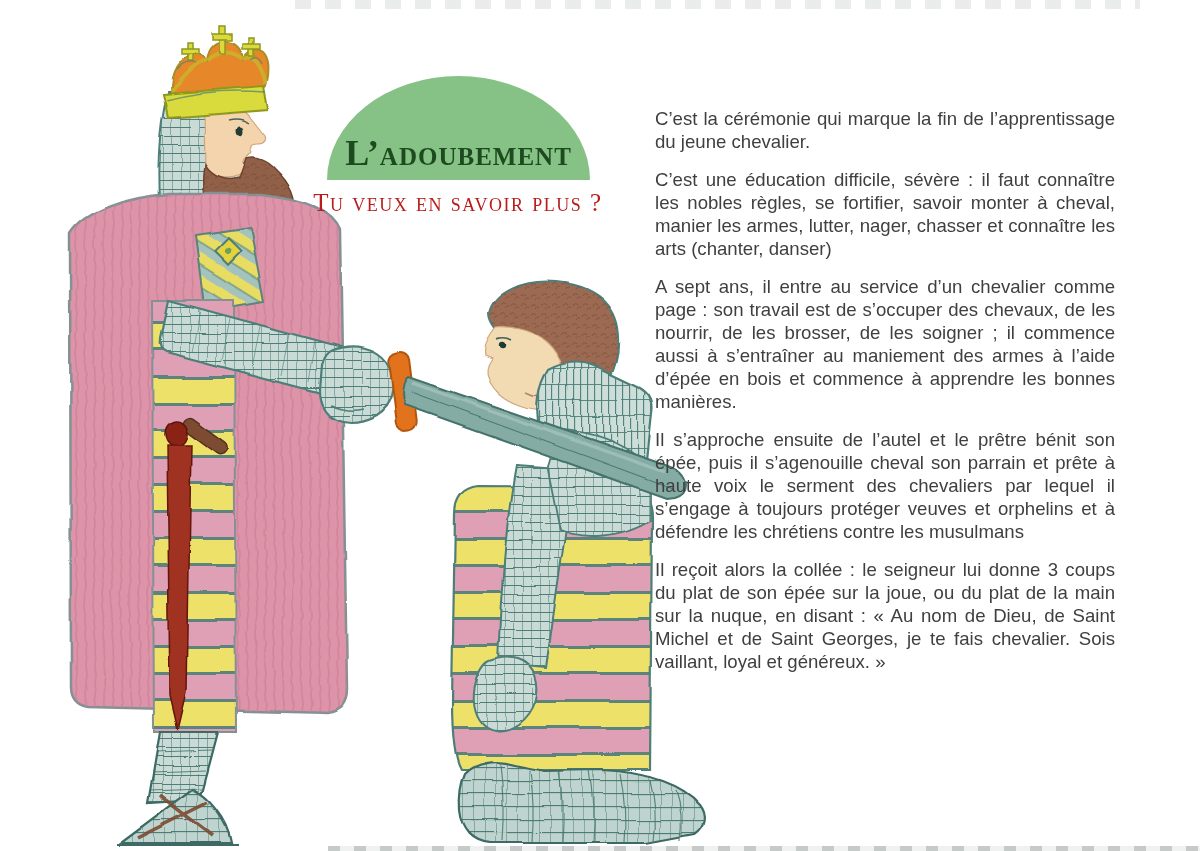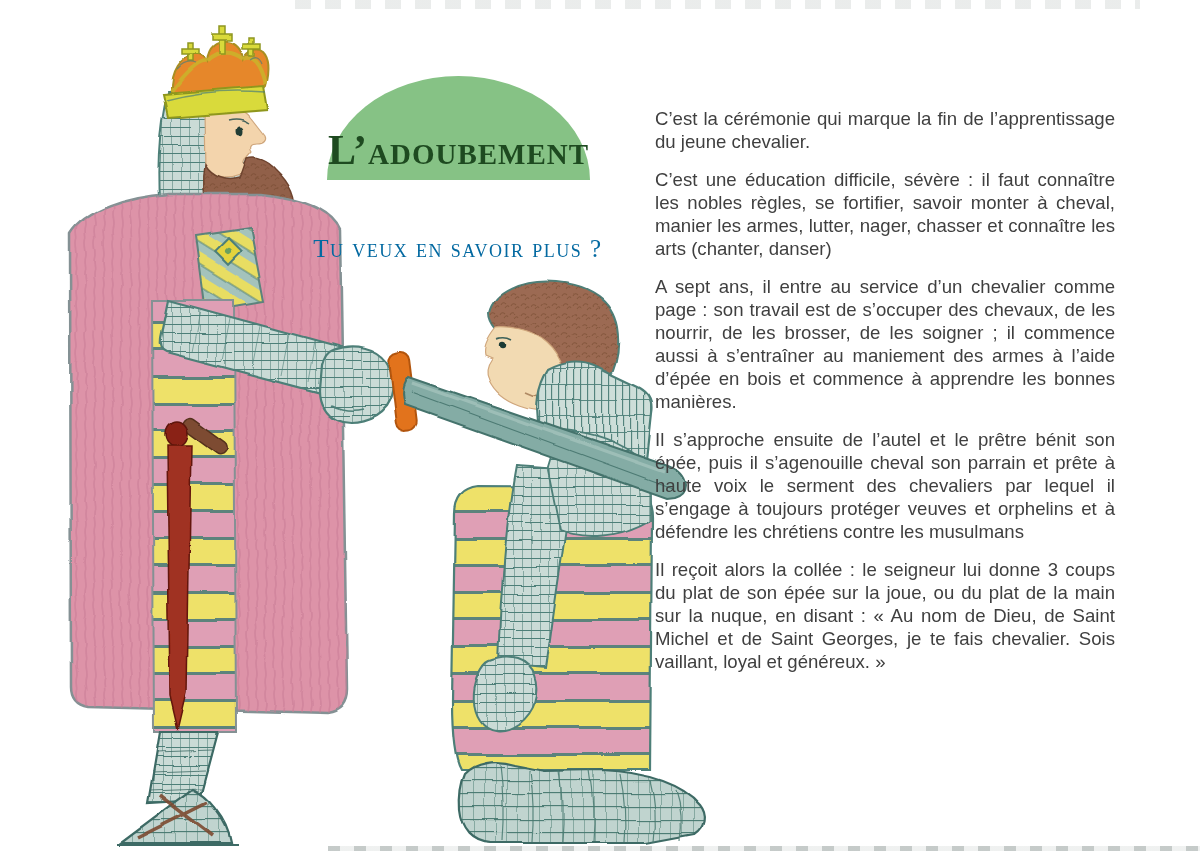--- a/index.html
+++ b/index.html
@@ -7,21 +7,21 @@
         font-family:"Liberation Sans",sans-serif;}
   .artifact-top{position:absolute;top:0;left:295px;width:845px;height:9px;
         background:repeating-linear-gradient(90deg,rgba(175,183,180,.26) 0 16px,rgba(255,255,255,0) 16px 30px);}
   .artifact-bottom{position:absolute;bottom:0;left:328px;right:0;height:5px;
         background:repeating-linear-gradient(90deg,rgba(150,160,157,.55) 0 12px,rgba(210,215,213,.35) 12px 26px);}
   .drawing{position:absolute;left:0;top:0;width:720px;height:851px;z-index:1;pointer-events:none;}
   .badge{position:absolute;left:327px;top:76px;width:263px;height:104px;
         border-radius:50% 50% 0 0 / 100% 100% 0 0;
         display:flex;align-items:flex-end;justify-content:center;z-index:2;}
   .badge-title{font-family:"Liberation Serif",serif;font-variant:small-caps;font-weight:bold;
-        font-size:42px;letter-spacing:1px;line-height:1;padding-bottom:9px;white-space:nowrap;}
+        font-size:36px;letter-spacing:1px;line-height:1;padding-bottom:9px;white-space:nowrap;}
   .subtitle{position:absolute;left:298px;top:189px;width:320px;text-align:center;z-index:2;
         font-family:"Liberation Serif",serif;font-variant:small-caps;font-weight:normal;
         font-size:25px;letter-spacing:1.5px;white-space:nowrap;}
   .article{position:absolute;left:655px;top:92px;width:460px;z-index:3;
         font-size:18.6px;line-height:23px;text-align:justify;}
   .article p{margin:15px 0 8px 0;}
 </style>
 </head>
 <body>
 
@@ -162,21 +162,21 @@
           <path d="M412,392 L672,488" stroke="#44736c" stroke-width="1.3" opacity="0.85"></path>
           <path d="M413,383 L664,472" stroke="#b7d0ca" stroke-width="3" opacity="0.5"></path>
         </g>
       </g>
     </g>
   </svg>
 
   <div class="badge" style="background: rgb(134, 194, 133);">
     <div class="badge-title" style="color: rgb(30, 74, 32);">L’adoubement</div>
   </div>
-  <div class="subtitle" style="color: #0369a1; margin-top: 46px;">Tu veux en savoir plus ?</div>
+  <div class="subtitle" style="color: #b91c1c;">Tu veux en savoir plus ?</div>
 
   <div class="article" style="color: rgb(63, 63, 63);">
     <p>C’est la cérémonie qui marque la fin de l’apprentissage du jeune chevalier.</p>
     <p>C’est une éducation difficile, sévère : il faut connaître les nobles règles, se fortifier, savoir monter à cheval, manier les armes, lutter, nager, chasser et connaître les arts (chanter, danser)</p>
     <p>A sept ans, il entre au service d’un chevalier comme page : son travail est de s’occuper des chevaux, de les nourrir, de les brosser, de les soigner ; il commence aussi à s’entraîner au maniement des armes à l’aide d’épée en bois et commence à apprendre les bonnes manières.</p>
     <p>Il s’approche ensuite de l’autel et le prêtre bénit son épée, puis il s’agenouille cheval son parrain et prête à haute voix le serment des chevaliers par lequel il s’engage à toujours protéger veuves et orphelins et à défendre les chrétiens contre les musulmans</p>
     <p>Il reçoit alors la collée : le seigneur lui donne 3 coups du plat de son épée sur la joue, ou du plat de la main sur la nuque, en disant : « Au nom de Dieu, de Saint Michel et de Saint Georges, je te fais chevalier. Sois vaillant, loyal et généreux. »</p>
   </div>
 
   <div class="artifact-bottom"></div>

